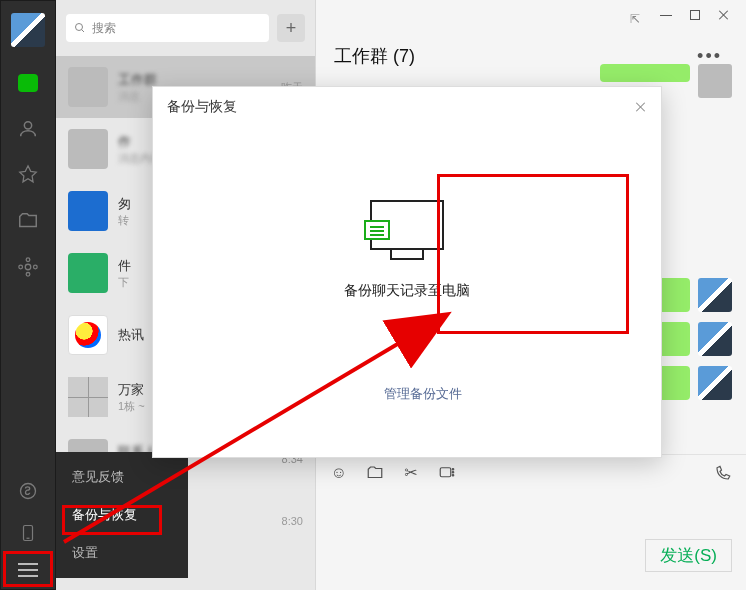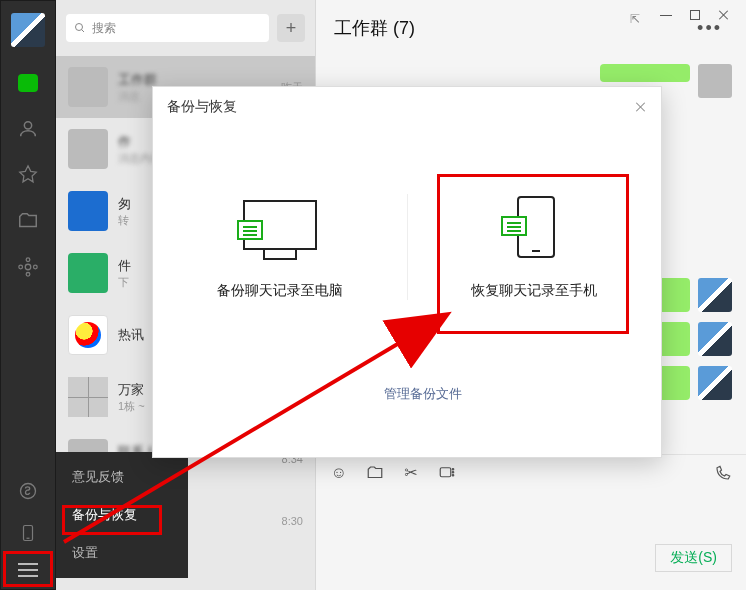--- a/index.html
+++ b/index.html
@@ -40,31 +40,31 @@
   .chat-av.grid { background:#999; display:grid; grid-template-columns:1fr 1fr; grid-template-rows:1fr 1fr; gap:1px;}
   .chat-av.grid span{background:#ccc;}
   .chat-main { flex:1; min-width:0;}
   .chat-name { font-size:13px; color:#333; white-space:nowrap; overflow:hidden; text-overflow:ellipsis; filter: blur(2px);}
   .chat-sub  { font-size:11px; color:#999; white-space:nowrap; overflow:hidden; text-overflow:ellipsis; filter: blur(2px);}
   .chat-time { font-size:11px; color:#999;}
   .chat-item.clear .chat-name, .chat-item.clear .chat-sub { filter:none; }
 
   
   .main { position:absolute; left:316px; right:0; top:0; bottom:0; background:#f5f5f5; z-index:3;}
-  .main-header { height:56px; display:flex; align-items:center; padding:0 18px; font-size:18px; color:#111;}
+  .main-header { height:56px; display:flex; align-items:center; padding:0 18px; font-size:18px; color:#111;margin-top:28px;}
   .main-header-dots { margin-left:auto; color:#555; letter-spacing:2px; padding-right:6px;}
   .msg-area { position:absolute; top:56px; left:0; right:0; bottom:140px; padding:8px 14px; overflow:hidden;}
   .msg-row { display:flex; justify-content:flex-end; align-items:flex-start; gap:8px; margin-bottom:10px;}
   .bubble { background:#95ec69; border-radius:4px; padding:8px 12px; font-size:13px; min-width:60px; min-height:18px;}
   .msg-av { width:34px; height:34px; background: linear-gradient(135deg, #5a9bd8 45%, #fff 45% 55%, #2b3a4b 55%); border-radius:3px;}
   .msg-av.gray{ background:#bbb;}
   .toolbar { position:absolute; left:0; right:0; bottom:100px; height:36px; display:flex; align-items:center; padding:0 14px; gap:18px; border-top:1px solid #e2e2e2;}
   .toolbar span { width:18px; height:18px; color:#555; display:inline-flex; align-items:center; justify-content:center; font-size:16px;}
   .call-ico { margin-left:auto; }
-  .send-btn { position:absolute; right:14px; bottom:18px; padding:4px 14px; border:1px solid #d8d8d8; background:#f5f5f5; font-size:14px; color:#06ae56;}
+  .send-btn { position:absolute; right:14px; bottom:18px; padding:4px 14px; border:1px solid #d8d8d8; background:#f5f5f5; font-size:17px; color:#06ae56;}
 
   
   .menu { position:absolute; left:56px; bottom:12px; width:132px; background:#2b2b2b; z-index:30; padding:6px 0;}
   .menu-item { padding:10px 16px; font-size:13px; color:#bbb; }
   .menu-item.hl { color:#fff; }
 
   
   .hl-rect { position:absolute; border:3px solid #e60000; z-index:60; pointer-events:none;}
 
   
@@ -286,27 +286,20 @@
     <span class="dlg-close"></span>
   </div>
   <div class="dlg-body">
     <div class="opt">
       <div class="opt-ico">
         <div class="monitor"></div>
           <div class="msg-ico"></div>
       </div>
       <div>备份聊天记录至电脑</div>
     </div>
-    <div class="opt divider">
-      <div class="opt-ico">
-        <div class="phone"></div>
-          <div class="msg-ico" style="left:14px; top:22px;"></div>
-      </div>
-      <div>恢复聊天记录至手机</div>
-    </div>
   </div>
   <div class="dlg-foot">
     <span>管理备份文件</span>
   </div>
 </div>
 
 <div class="hl-rect" style="left:3px;  top:551px; width:50px; height:36px;"></div>
 <div class="hl-rect" style="left:62px; top:505px; width:100px; height:30px;"></div>
 <div class="hl-rect" style="left:437px; top:174px; width:192px; height:160px;"></div>
 

